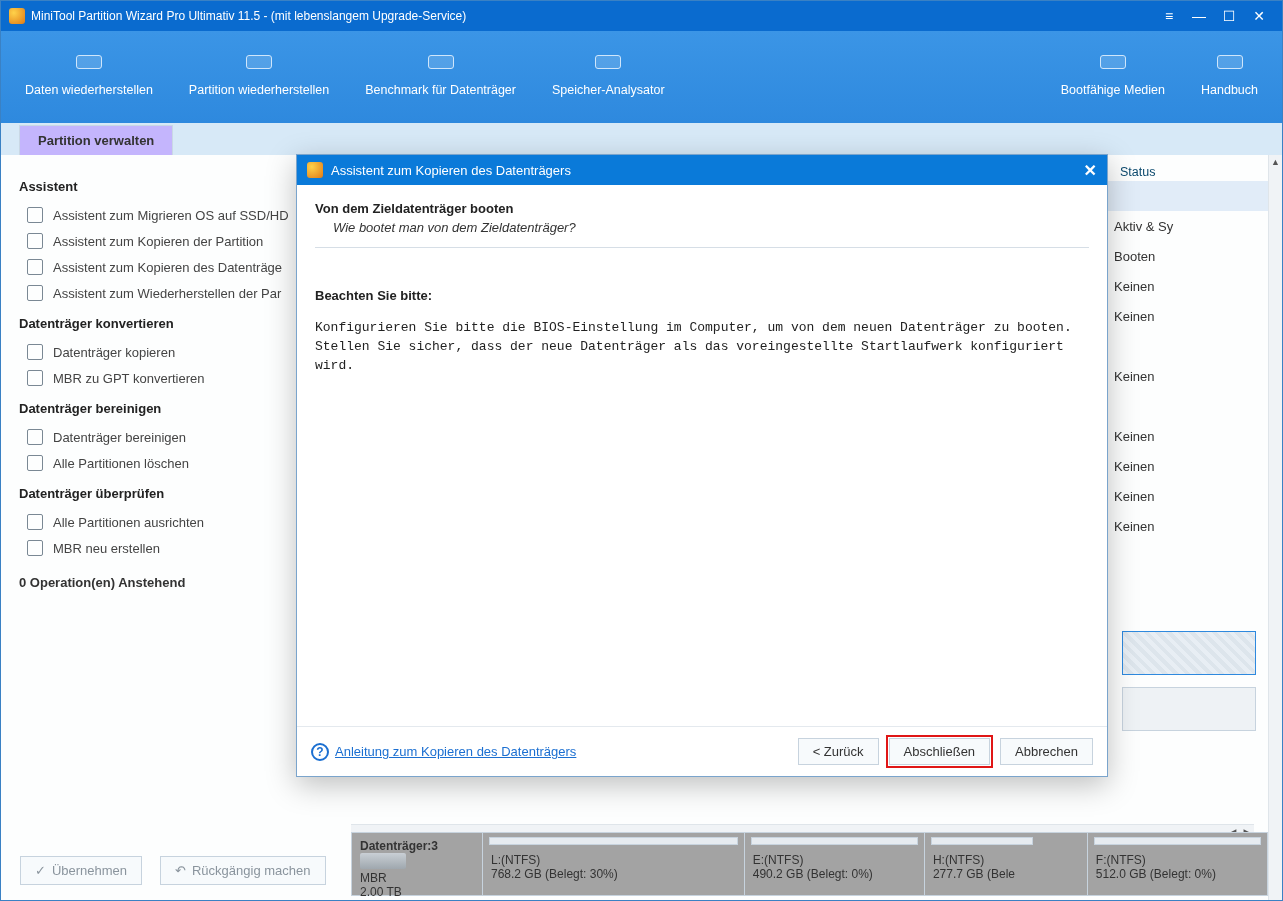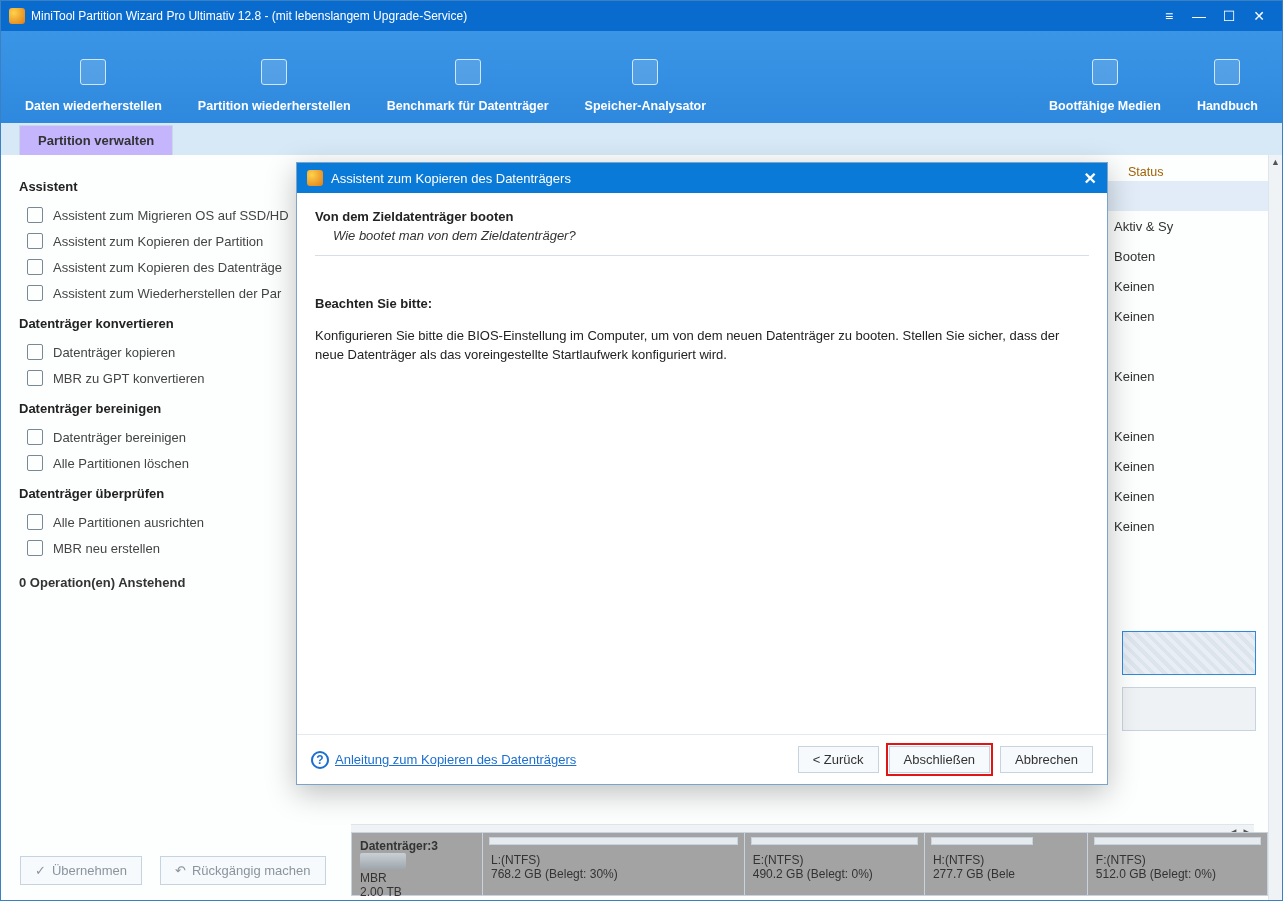--- a/index.html
+++ b/index.html
@@ -5,39 +5,39 @@
   * { box-sizing: border-box; margin: 0; padding: 0; font-family: "Segoe UI", Tahoma, sans-serif; }
   body { background: #f0f0f0; width: 1283px; height: 901px; overflow: hidden; position: relative; }
 
   .window { width: 1283px; height: 901px; background: #eaf3fa; border: 1px solid #3a81c4; display: flex; flex-direction: column; }
 
   .titlebar { height: 30px; background: linear-gradient(#0a6bcf,#0a6bcf); color: #fff; display: flex; align-items: center; padding: 0 8px; font-size: 12px; }
   .titlebar .logo { width: 16px; height: 16px; background: radial-gradient(circle at 30% 30%, #ffd24a, #e07a17); border-radius: 3px; margin-right: 6px; }
   .titlebar .spacer { flex: 1; }
   .titlebar .win-btn { width: 30px; text-align: center; font-size: 14px; cursor: default; }
 
-  .ribbon { height: 92px; background: linear-gradient(#3b95e6,#2e89de); display: flex; align-items: flex-end; padding: 0 6px; color: #fff; font-weight: bold; }
+  .ribbon { height: 92px; background: linear-gradient(#3b95e6,#2e89de); display: flex; align-items: flex-end; padding: 16px 6px; color: #fff; }
   .ribbon .item { display: flex; flex-direction: column; align-items: center; justify-content: flex-end; height: 100%; padding: 8px 18px 10px; font-size: 12.5px; cursor: default; }
   .ribbon .item .ricon { width: 26px; height: 26px; margin-bottom: 14px; background: rgba(255,255,255,.15); border: 1.5px solid #cfe6fb; border-radius: 3px; position: relative; }
   .ribbon .flex { flex: 1; }
 
   .tabstrip { height: 32px; background: #d7e9f7; display: flex; align-items: flex-end; padding-left: 18px; }
   .tabstrip .tab { background: #c4b5fd; padding: 7px 18px; font-size: 13px; font-weight: 600; border: 1px solid #c9d8e5; border-bottom: none; color: #333; }
 
   .body { flex: 1; display: flex; background: #fdfefe; overflow: hidden; }
 
   .sidebar { width: 350px; background: #fdfefe; padding: 14px 0 10px 18px; font-size: 13px; color: #333; overflow: hidden; }
   .sidebar .section-title { font-weight: 700; margin: 10px 0 8px; color: #222; }
   .sidebar .row { display: flex; align-items: center; padding: 5px 8px; gap: 10px; color: #444; }
   .sidebar .row .sicon { width: 16px; height: 16px; border: 1.2px solid #7a8894; border-radius: 2px; flex: 0 0 16px; }
   .sidebar .pending { font-weight: 700; margin-top: 14px; }
 
   .main { flex: 1; position: relative; background: #fdfefe; }
 
-  .table-head-right { position: absolute; top: 4px; right: 14px; height: 26px; display: flex; align-items: center; font-size: 12.5px; color: #a16207; border-bottom: 1px solid #d6dee6; width: 160px; justify-content: flex-start; padding-left: 20px; }
+  .table-head-right { position: absolute; top: 4px; right: 14px; height: 26px; display: flex; align-items: center; font-size: 12.5px; color: #0c4a6e; border-bottom: 1px solid #d6dee6; width: 160px; justify-content: flex-start; padding-left: 12px; }
   .status-col { position: absolute; right: 14px; top: 26px; width: 160px; font-size: 13px; color: #333; }
   .status-col .srow { height: 30px; display: flex; align-items: center; padding-left: 6px; }
   .status-col .band { background: #e1ecf8; }
 
   .scroll-v { position: absolute; right: 0; top: 0; bottom: 0; width: 14px; background: #f0f3f6; border-left: 1px solid #dfe5ea; }
   .scroll-v .arrow { height: 14px; text-align: center; font-size: 9px; color: #555; line-height: 14px; }
   .scroll-h { position: absolute; right: 14px; left: 0; height: 14px; background: #f0f3f6; border-top: 1px solid #dfe5ea; display:flex; justify-content:flex-end; align-items:center; }
   .scroll-h .arrow { width: 14px; text-align: center; font-size: 9px; color: #555; }
 
   .disk-strip { position: absolute; left: 0; right: 14px; bottom: 0; height: 64px; border: 1px solid #c7d3de; background: #a3a3a3; display: flex; }
@@ -47,47 +47,47 @@
   .disk-strip .part .bar { position: absolute; top: 4px; left: 6px; right: 6px; height: 8px; background: #e6ebf0; border: 1px solid #c7d3de; }
 
   .ghost-bars { position: absolute; right: 26px; top: 476px; width: 134px; }
   .ghost-bars .gb { height: 44px; border: 1px solid #2e89de; margin-bottom: 12px; background: repeating-linear-gradient(45deg,#e8eef4,#e8eef4 4px,#dde5ec 4px,#dde5ec 8px); }
   .ghost-bars .gb.plain { border-color: #c7d3de; background: #eef2f5; }
 
   .footer-buttons { position: absolute; left: 20px; bottom: 16px; display: flex; gap: 18px; }
   .footer-buttons .fbtn { background: #f7fafc; border: 1px solid #c7d3de; color: #8a949d; font-size: 13px; padding: 6px 14px; display: flex; align-items: center; gap: 6px; }
 
   
-  .modal { position: absolute; left: 296px; top: 162px; width: 812px; height: 623px; background: #fff; border: 1px solid #7aa4cc; box-shadow: 0 8px 28px rgba(0,0,0,.25); display: flex; flex-direction: column; }
+  .modal { position: absolute; left: 296px; top: 154px; width: 812px; height: 623px; background: #fff; border: 1px solid #7aa4cc; box-shadow: 0 8px 28px rgba(0,0,0,.25); display: flex; flex-direction: column; }
   .modal .mtitle { height: 30px; background: #0a7ad9; color: #fff; display: flex; align-items: center; padding: 0 10px; font-size: 13px; }
   .modal .mtitle .mlogo { width: 16px; height: 16px; background: radial-gradient(circle at 30% 30%, #ffd24a, #e07a17); border-radius: 3px; margin-right: 8px; }
   .modal .mtitle .spacer { flex: 1; }
   .modal .mtitle .close { font-size: 16px; font-weight: 700; cursor: default; }
   .modal .mbody { flex: 1; padding: 16px 18px 10px; color: #222; font-size: 13px; }
   .modal .mbody h4 { font-size: 13px; font-weight: 700; margin-bottom: 4px; }
   .modal .mbody .sub { margin: 0 0 12px 18px; color: #333; font-style: italic; }
   .modal .mbody hr { border: none; border-top: 1px solid #d6dee6; margin: 6px 0 40px; }
   .modal .mbody .note-title { font-weight: 700; margin-bottom: 16px; }
-  .modal .mbody .note-body { line-height: 1.45; max-width: 760px; }
+  .modal .mbody .note-body { line-height: 1.45; max-width: 760px; font-family: Liberation Mono, monospace; }
   .modal .mfoot { height: 50px; border-top: 1px solid #e4e9ee; display: flex; align-items: center; padding: 0 14px; gap: 10px; }
   .modal .mfoot .help { display: flex; align-items: center; gap: 6px; color: #1b6fd1; font-size: 13px; }
   .modal .mfoot .help .qicon { width: 18px; height: 18px; border: 2px solid #1b6fd1; border-radius: 50%; color: #1b6fd1; font-size: 12px; font-weight: 700; display: flex; align-items: center; justify-content: center; }
   .modal .mfoot .help a { color: #1b6fd1; text-decoration: underline; }
   .modal .mfoot .spacer { flex: 1; }
   .modal .mfoot .btn { background: #f7fafc; border: 1px solid #c7d3de; padding: 5px 14px; font-size: 13px; color: #333; }
   .modal .mfoot .btn.primary { outline: 2px solid #e01616; outline-offset: 1px; }
 </style>
 </head>
 <body>
 
 <div class="window">
 
   <div class="titlebar">
     <div class="logo"></div>
-    <span>MiniTool Partition Wizard Pro Ultimativ 12.8 - (mit lebenslangem Upgrade-Service)</span>
+    <span>MiniTool Partition Wizard Pro Ultimativ 11.5 - (mit lebenslangem Upgrade-Service)</span>
     <div class="spacer"></div>
     <div class="win-btn">≡</div>
     <div class="win-btn">—</div>
     <div class="win-btn">☐</div>
     <div class="win-btn">✕</div>
   </div>
 
   <div class="ribbon">
     <div class="item">
         <div class="ricon"></div>

